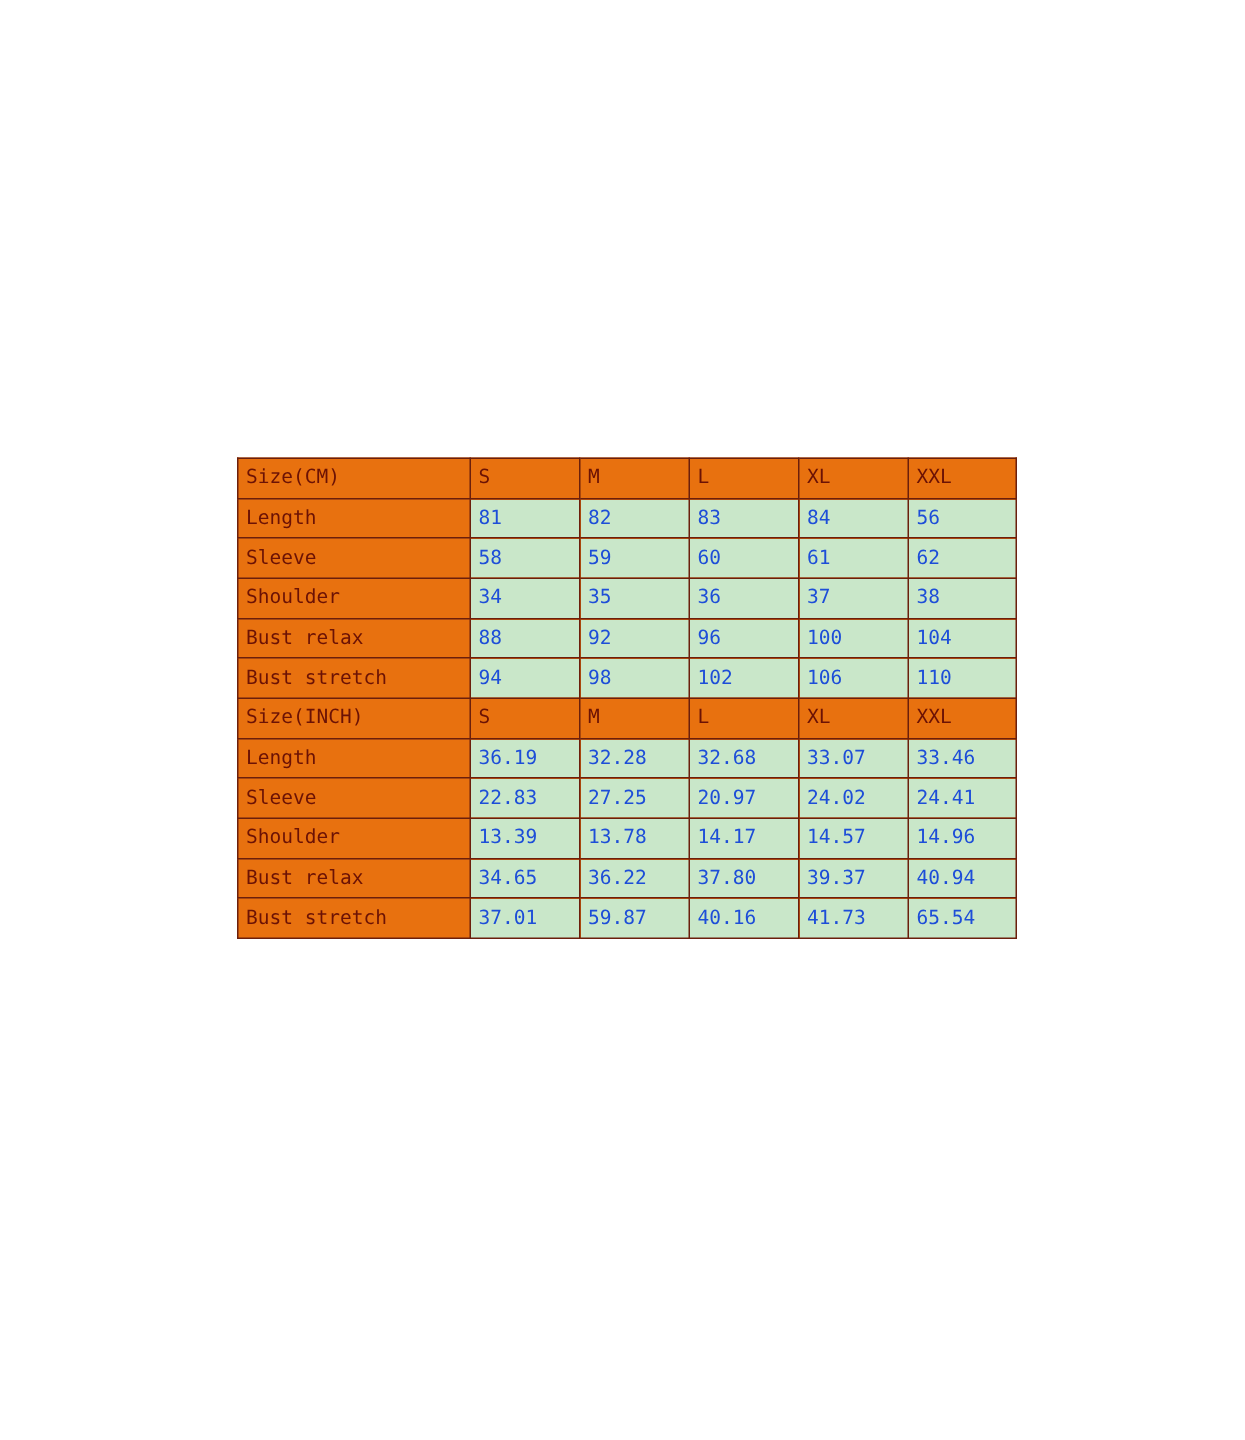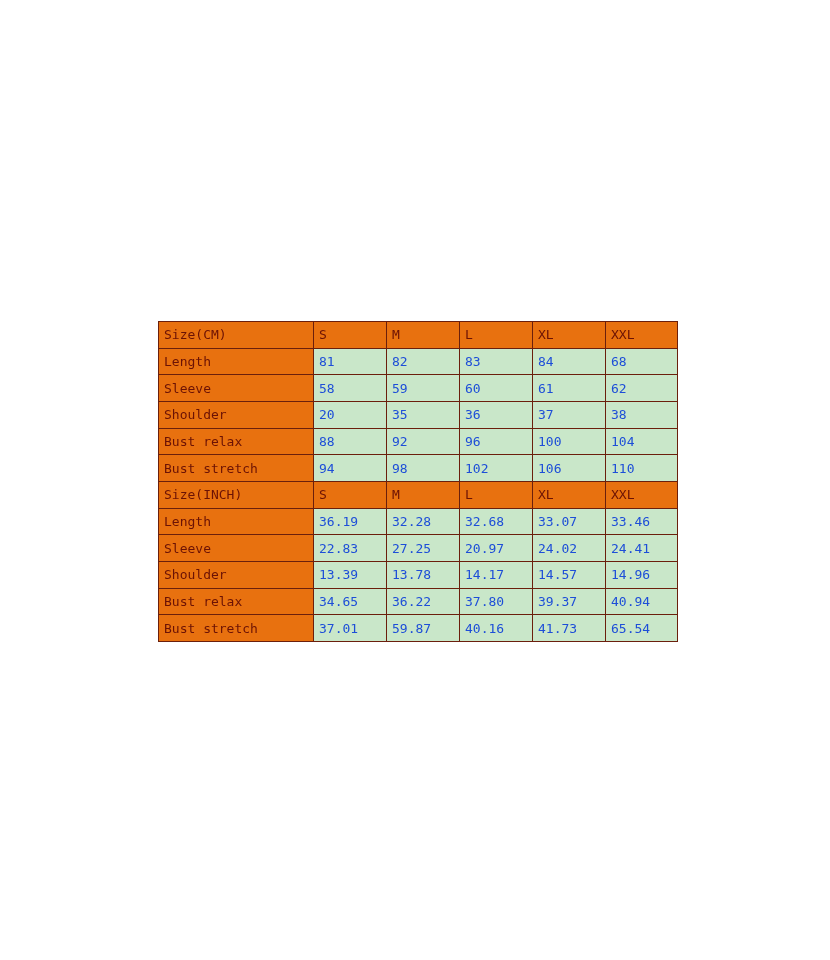--- a/index.html
+++ b/index.html
@@ -10,21 +10,21 @@
     width: 830px;
     height: 960px;
     background: #ffffff;
     font-family: "DejaVu Sans Mono", monospace;
     overflow: hidden;
   }
 
   #size-chart-wrap {
     position: absolute;
     left: 158px;
-    top: 321px;
+    top: 305px;
     width: 514px;
     height: 396px;
   }
 
   table.size-chart {
     width: 514px;
     height: 321px;
     border-collapse: collapse;
     table-layout: fixed;
     background: #e8710f;
@@ -85,33 +85,33 @@
           <td class="header-size">L</td>
           <td class="header-size">XL</td>
           <td class="header-size">XXL</td>
         </tr>
         <tr class="data-row">
           <td class="row-label">Length</td>
           <td class="value-cell">81</td>
           <td class="value-cell">82</td>
           <td class="value-cell">83</td>
           <td class="value-cell">84</td>
-          <td class="value-cell">68</td>
+          <td class="value-cell">56</td>
         </tr>
         <tr class="data-row">
           <td class="row-label">Sleeve</td>
           <td class="value-cell">58</td>
           <td class="value-cell">59</td>
           <td class="value-cell">60</td>
           <td class="value-cell">61</td>
           <td class="value-cell">62</td>
         </tr>
         <tr class="data-row">
           <td class="row-label">Shoulder</td>
-          <td class="value-cell">20</td>
+          <td class="value-cell">34</td>
           <td class="value-cell">35</td>
           <td class="value-cell">36</td>
           <td class="value-cell">37</td>
           <td class="value-cell">38</td>
         </tr>
         <tr class="data-row">
           <td class="row-label">Bust relax</td>
           <td class="value-cell">88</td>
           <td class="value-cell">92</td>
           <td class="value-cell">96</td>

